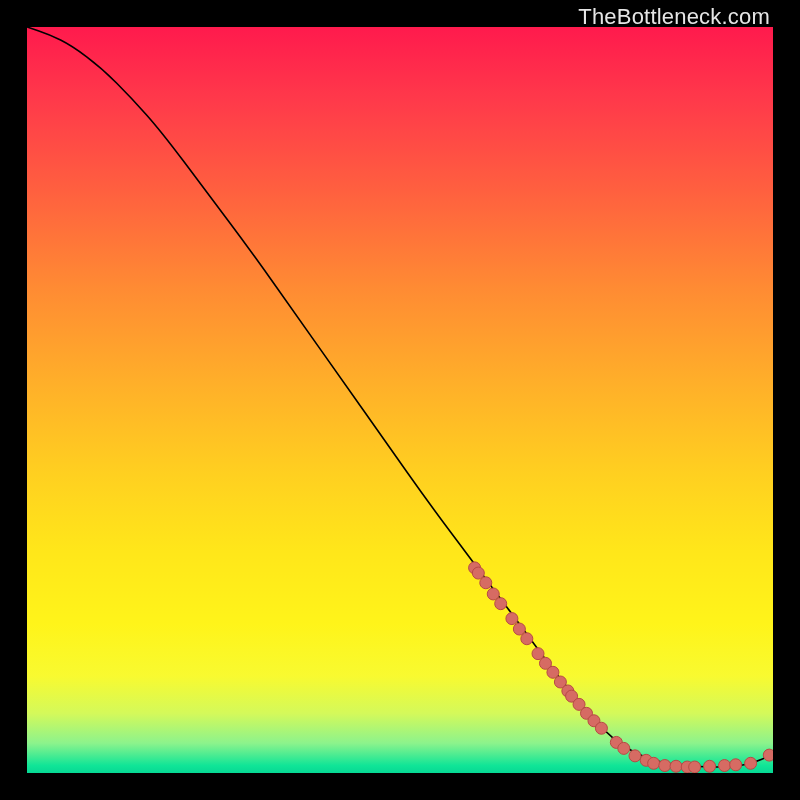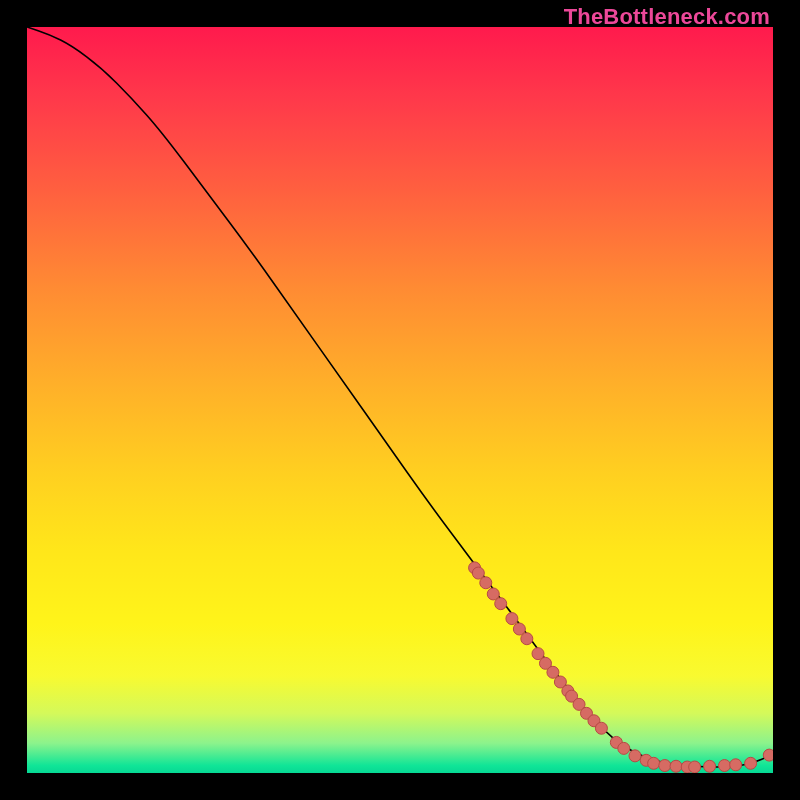--- a/index.html
+++ b/index.html
@@ -46,23 +46,23 @@
     );
   }
   .curve-svg {
     position: absolute;
     inset: 0;
   }
   .watermark {
     position: absolute;
     top: 4px;
     right: 30px;
-    color: #ec4899;
+    color: #e5e5e5;
     font-size: 22px;
-    font-weight: 700;
+    font-weight: 400;
     letter-spacing: 0.2px;
     user-select: none;
   }
 </style>
 </head>
 <body>
 
 <div class="stage">
 
   <div class="plot-area">

